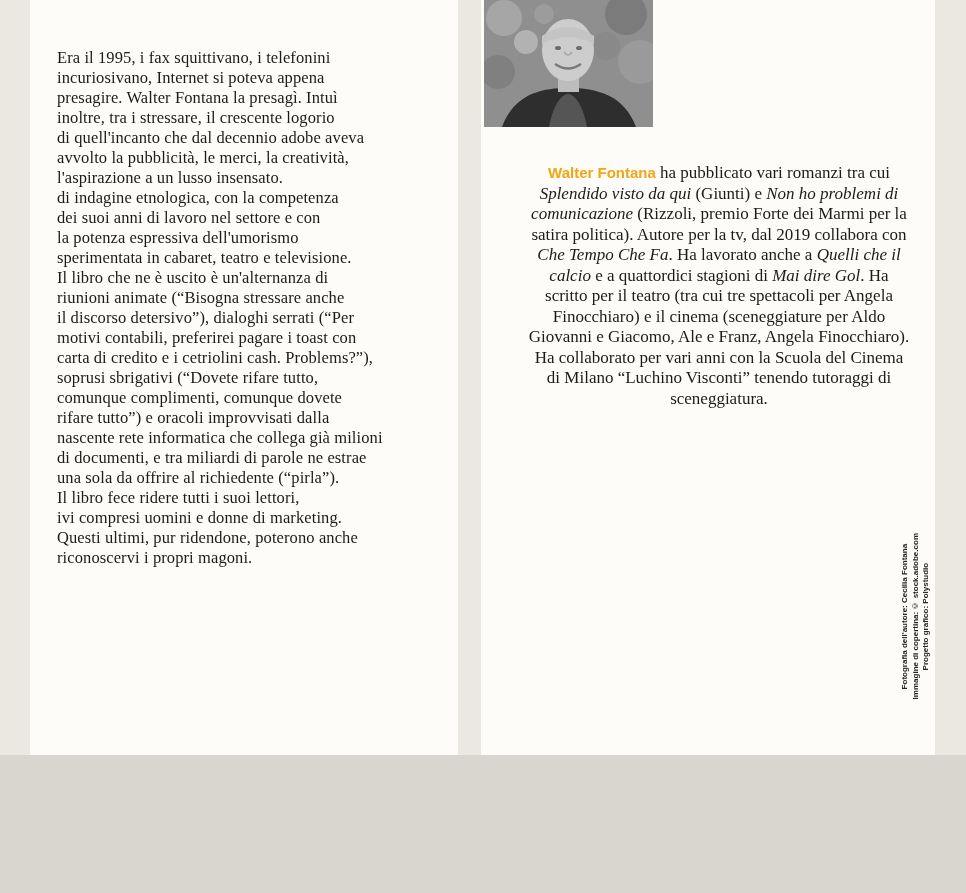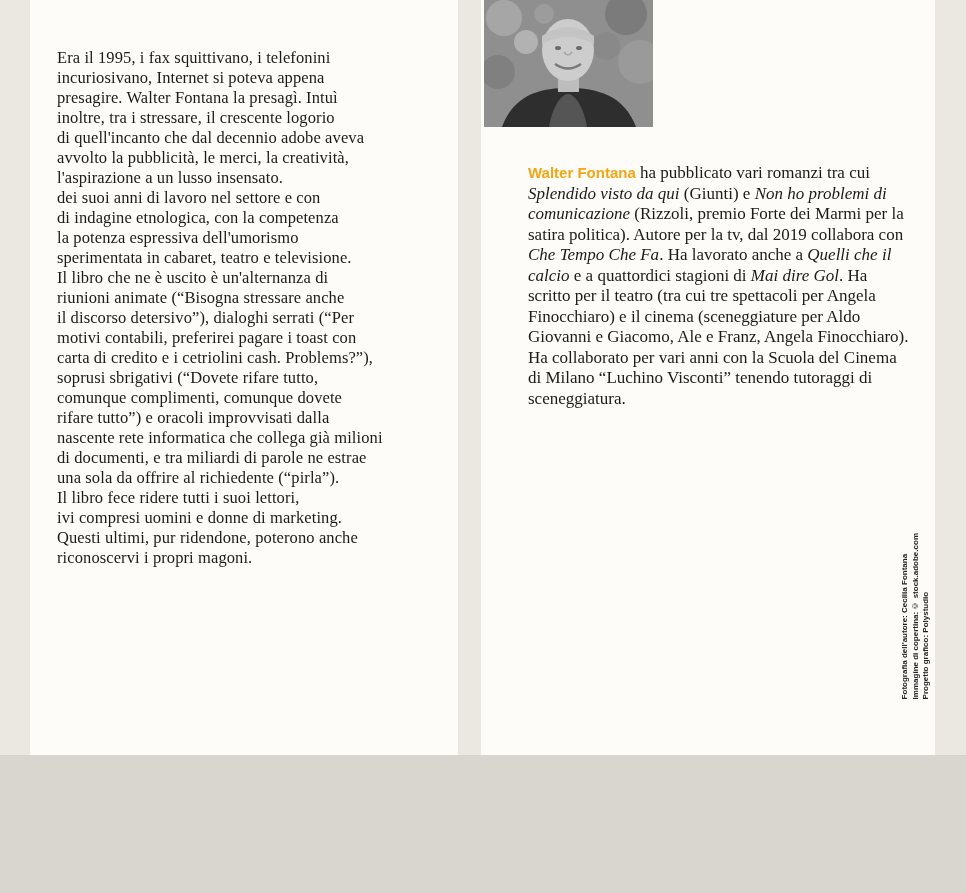--- a/index.html
+++ b/index.html
@@ -14,21 +14,21 @@
     background: var(--page-background, #ebe8e1);
     overflow: hidden;
   }
   .flap {
     position: absolute;
     top: 0;
     height: 100%;
     background: var(--flap-background, #fdfcf8);
   }
   .left-flap  { left: 30px;  width: 428px; }
-  .right-flap { left: 481px; width: 454px; }
+  .right-flap { left: 481px; width: 454px; text-align: center; }
 
   
   .blurb {
     position: absolute;
     left: 27px;
     top: 48px;
     color: var(--text, #1b1b1b);
     font-size: 16.5px;
     line-height: 20px;
     letter-spacing: 0.1px;
@@ -110,22 +110,22 @@
 
   <section class="flap left-flap">
     <div class="blurb">
         <div class="blurb-line">Era il 1995, i fax squittivano, i telefonini</div>
         <div class="blurb-line">incuriosivano, Internet si poteva appena</div>
         <div class="blurb-line">presagire. Walter Fontana la presagì. Intuì</div>
         <div class="blurb-line">inoltre, tra i stressare, il crescente logorio</div>
         <div class="blurb-line">di quell'incanto che dal decennio adobe aveva</div>
         <div class="blurb-line">avvolto la pubblicità, le merci, la creatività,</div>
         <div class="blurb-line">l'aspirazione a un lusso insensato.</div>
+        <div class="blurb-line">di indagine etnologica, con la competenza</div>
         <div class="blurb-line">dei suoi anni di lavoro nel settore e con</div>
-        <div class="blurb-line">di indagine etnologica, con la competenza</div>
         <div class="blurb-line">la potenza espressiva dell'umorismo</div>
         <div class="blurb-line">sperimentata in cabaret, teatro e televisione.</div>
         <div class="blurb-line">Il libro che ne è uscito è un'alternanza di</div>
         <div class="blurb-line">riunioni animate (“Bisogna stressare anche</div>
         <div class="blurb-line">il discorso detersivo”), dialoghi serrati (“Per</div>
         <div class="blurb-line">motivi contabili, preferirei pagare i toast con</div>
         <div class="blurb-line">carta di credito e i cetriolini cash. Problems?”),</div>
         <div class="blurb-line">soprusi sbrigativi (“Dovete rifare tutto,</div>
         <div class="blurb-line">comunque complimenti, comunque dovete</div>
         <div class="blurb-line">rifare tutto”) e oracoli improvvisati dalla</div>

